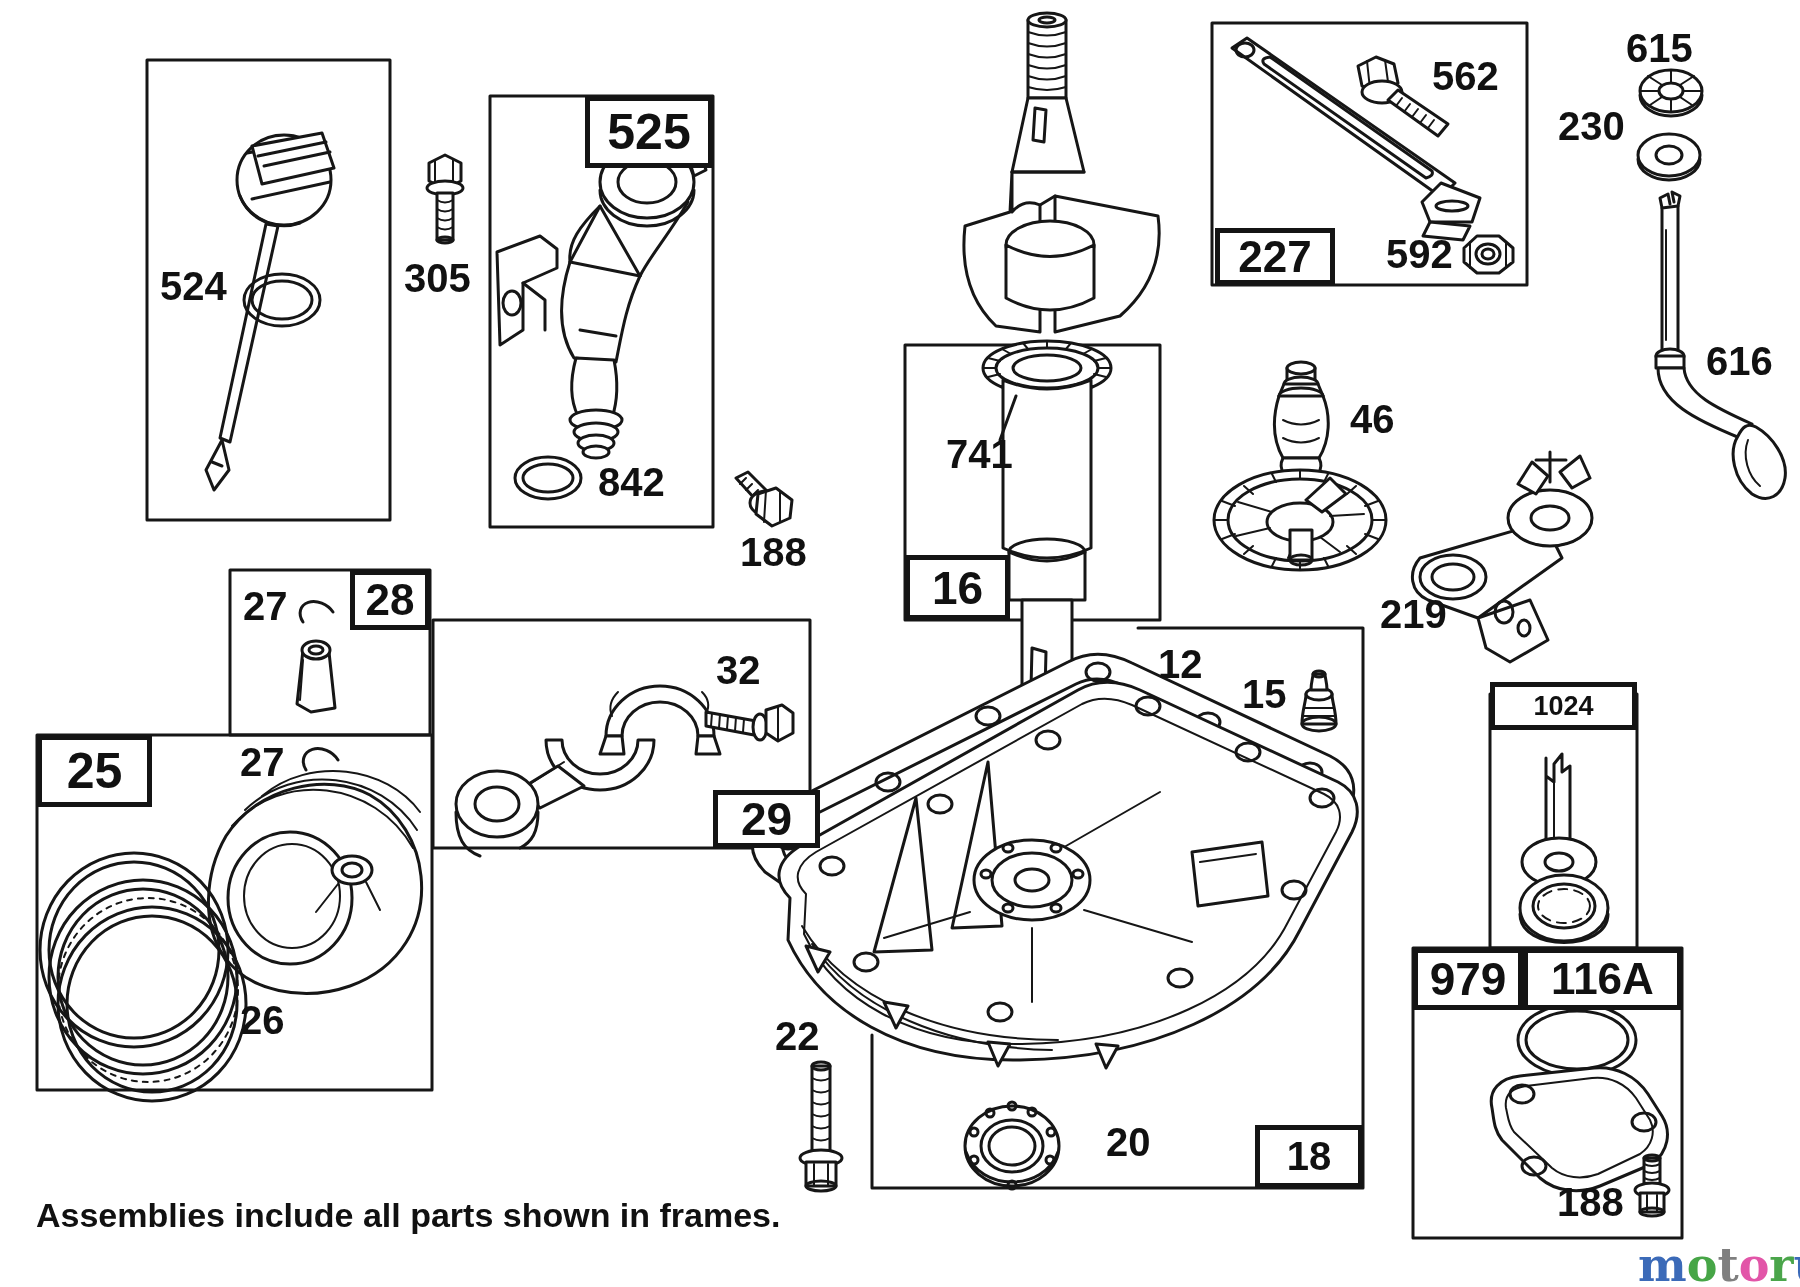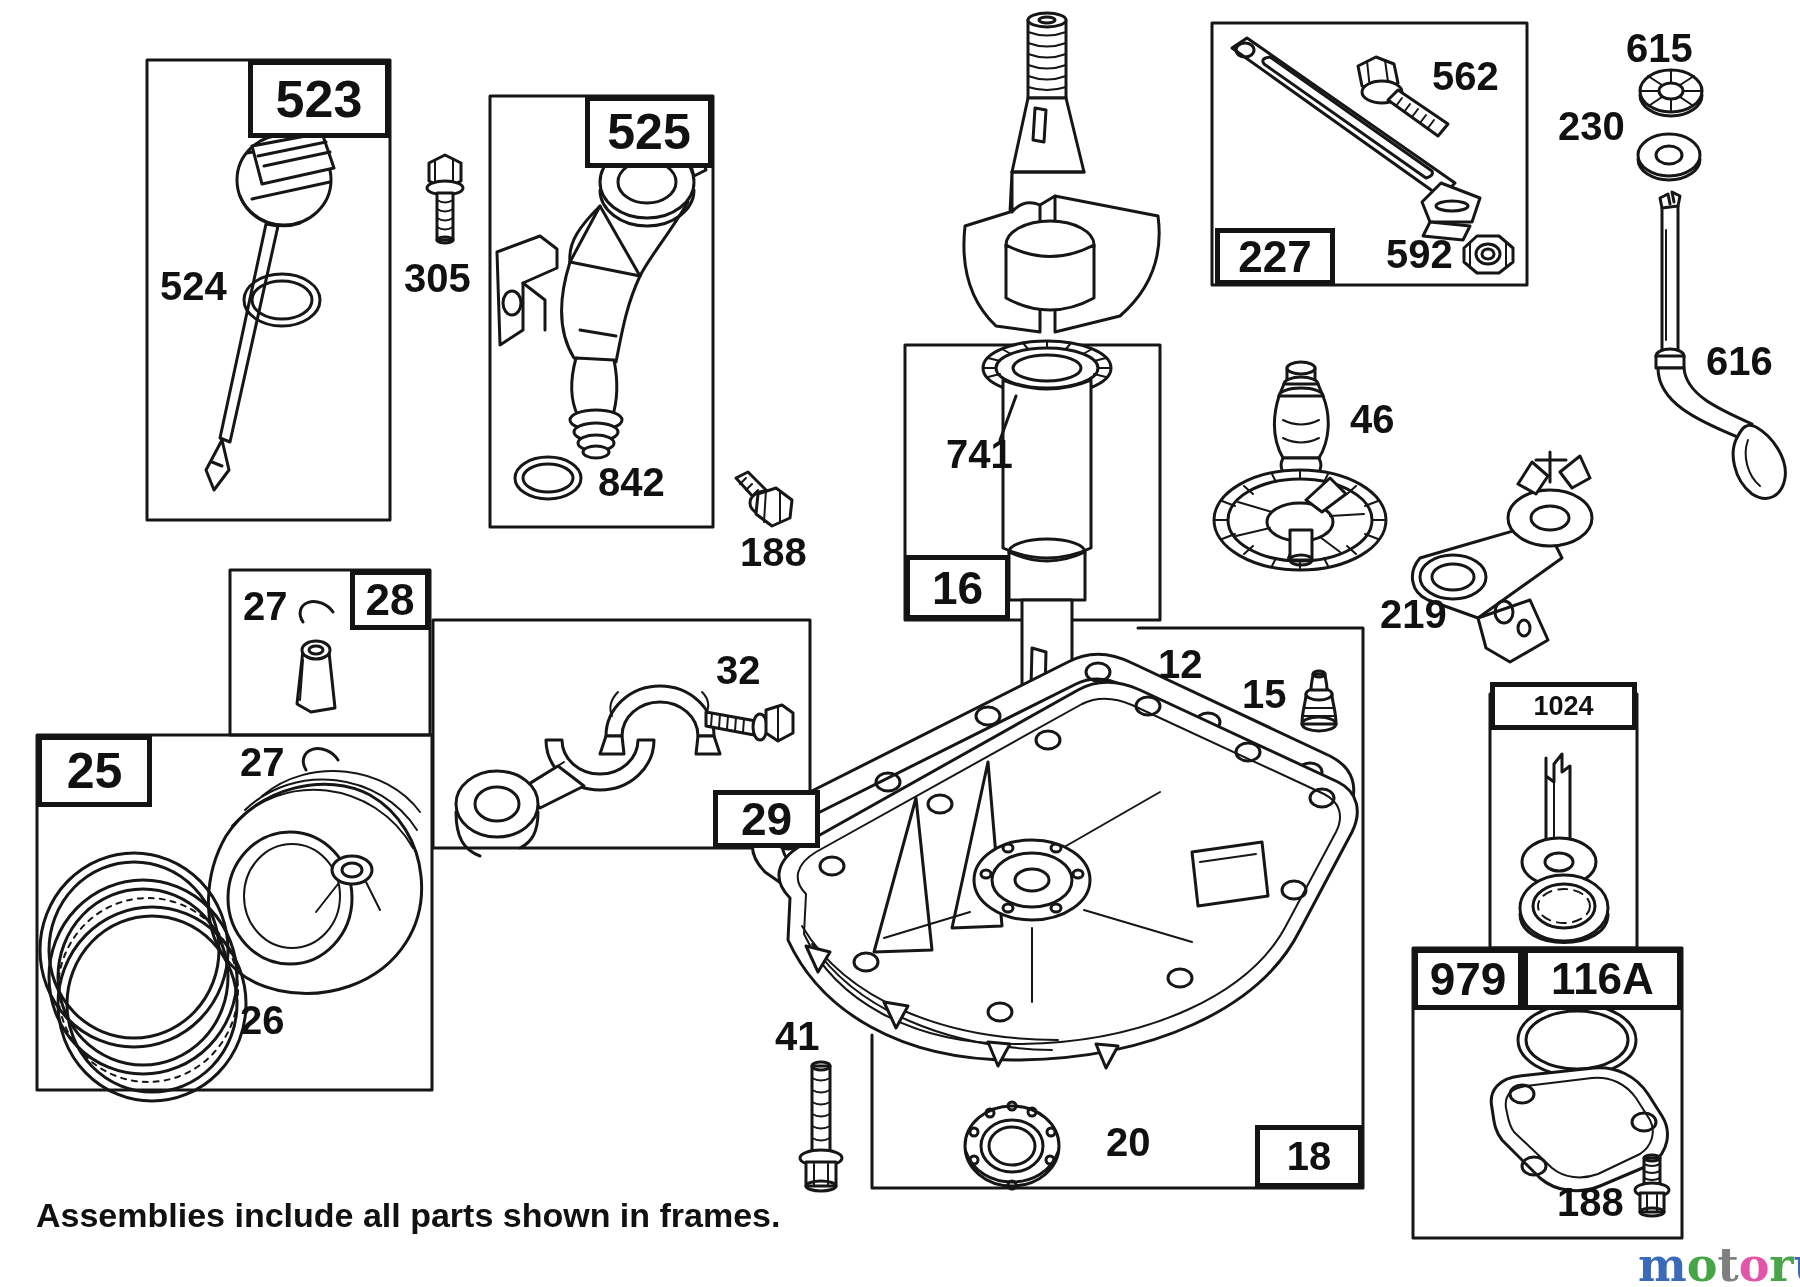--- a/index.html
+++ b/index.html
@@ -352,23 +352,20 @@
     <path class="w" d="M1644,1158 L1644,1184 L1660,1184 L1660,1158 Z"></path>
     <ellipse cx="1652" cy="1158" rx="8" ry="3"></ellipse>
     <path class="thin" d="M1644,1164 Q1652,1168 1660,1164 M1644,1171 Q1652,1175 1660,1171 M1644,1178 Q1652,1182 1660,1178"></path>
     <ellipse class="w" cx="1652" cy="1190" rx="17" ry="7"></ellipse>
     <path class="w" d="M1640,1193 L1640,1212 L1664,1212 L1664,1193 Z"></path>
     <path class="thin" d="M1647,1195 L1647,1212 M1657,1195 L1657,1212"></path>
     <ellipse cx="1652" cy="1212" rx="12" ry="4"></ellipse>
   </g>
 </svg>
 
-  <div class="boxlbl" style="left:248px;top:60px;width:142px;height:78px;font-size:52px;">
-      <span>523</span>
-    </div>
   <div class="boxlbl" style="left:585px;top:96px;width:128px;height:72px;font-size:50px;">
       <span>525</span>
     </div>
   <div class="boxlbl" style="left:905px;top:555px;width:105px;height:65px;font-size:46px;">
       <span>16</span>
     </div>
   <div class="boxlbl" style="left:1215px;top:228px;width:120px;height:57px;font-size:44px;">
       <span>227</span>
     </div>
   <div class="boxlbl" style="left:350px;top:570px;width:80px;height:60px;font-size:44px;">
@@ -404,21 +401,21 @@
   <div class="lbl" style="left:1558px;top:106px;">230</div>
   <div class="lbl" style="left:1706px;top:341px;">616</div>
   <div class="lbl" style="left:1350px;top:399px;">46</div>
   <div class="lbl" style="left:1380px;top:594px;">219</div>
   <div class="lbl" style="left:1158px;top:644px;">12</div>
   <div class="lbl" style="left:1242px;top:674px;">15</div>
   <div class="lbl" style="left:243px;top:586px;">27</div>
   <div class="lbl" style="left:240px;top:742px;">27</div>
   <div class="lbl" style="left:716px;top:650px;">32</div>
   <div class="lbl" style="left:240px;top:1000px;">26</div>
-  <div class="lbl" style="left:775px;top:1016px;">41</div>
+  <div class="lbl" style="left:775px;top:1016px;">22</div>
   <div class="lbl" style="left:1106px;top:1122px;">20</div>
   <div class="lbl" style="left:1557px;top:1182px;">188</div>
 
   <div id="caption" style="left:36px;top:1196px;">Assemblies include all parts shown in frames.</div>
 
   <div id="logo" style="left:1638px;top:1242px;">
     <span><span style="color: rgb(59, 106, 184);">m</span><span style="color: rgb(70, 165, 70);">o</span><span style="color: rgb(127, 127, 127);">t</span><span style="color: rgb(226, 85, 168);">o</span><span style="color: rgb(74, 165, 74);">r</span><span style="color: rgb(59, 106, 184);">u</span></span>
   </div>
 
 </div>

